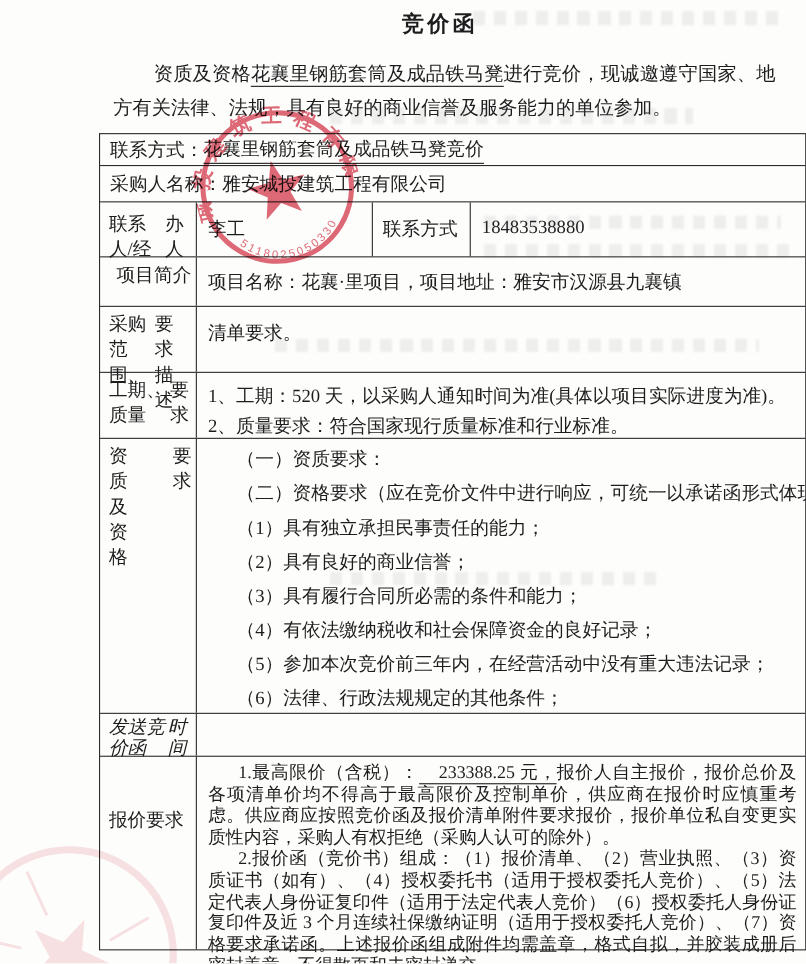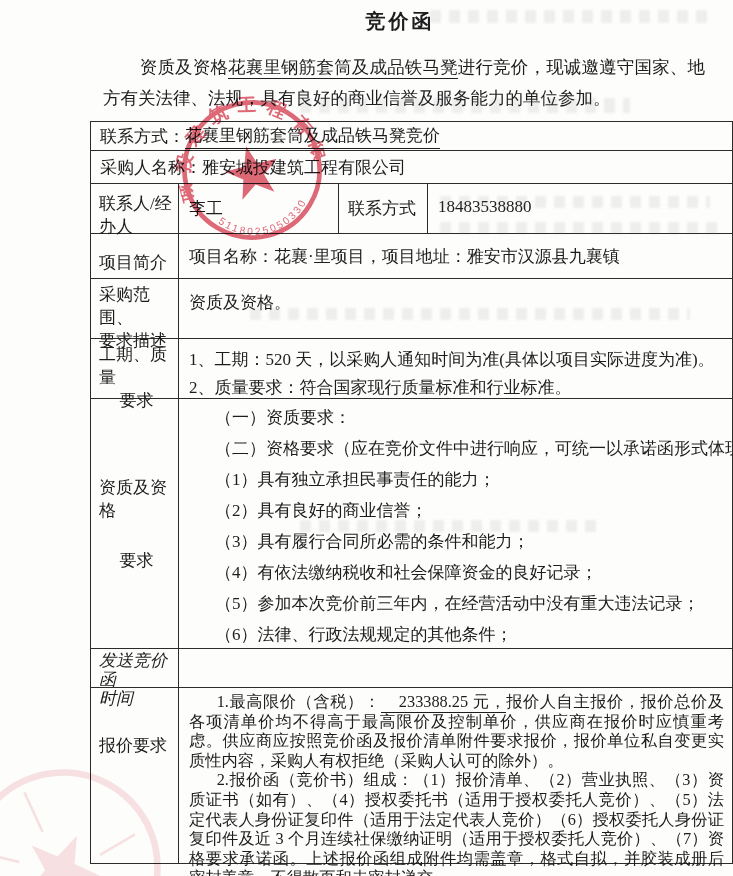--- a/index.html
+++ b/index.html
@@ -24,21 +24,21 @@
   .u{border-bottom:1.2px solid #1d1d1d;padding-bottom:1px;}
   
   .tbl{
     position:absolute;left:90px;top:121px;width:641px;
     border:1.5px solid #2b2b2b;background:transparent;
   }
   .row{display:flex;box-sizing:border-box;border-bottom:1px solid #2b2b2b;font-size:17px;}
   .row:last-child{border-bottom:none;}
   .cell{box-sizing:border-box;}
   .lbl{width:88px;flex:0 0 88px;border-right:1px solid #2b2b2b;padding:4px 4px 4px 8px;
-       display:flex;flex-direction:column;}
+       display:flex;flex-direction:row;}
   .val{flex:1;padding:4px 8px 4px 10px;}
   .r1{height:29px}.r2{height:33px}.r3{height:50px}.r4{height:45px}
   .r5{height:60px}.r6{height:60px}.r7{height:250px}.r8{height:39px}.r9{height:175px}
   .r1 .full,.r2 .full{flex:1;display:flex;align-items:center;padding-left:9px;}
   .r3 .lbl{justify-content:space-between;padding-top:8px;padding-bottom:6px;}
   .r3 .c-name{flex:0 0 160px;width:160px;border-right:1px solid #2b2b2b;padding:13px 8px 0 10px;}
   .r3 .c-plabel{flex:0 0 89px;width:89px;border-right:1px solid #2b2b2b;padding:13px 4px 0 9px;}
   .r3 .c-phone{flex:1;padding:13px 8px 0 10px;}
   .r4 .lbl{justify-content:flex-end;}
   .r4 .val{display:flex;align-items:center;}
@@ -113,21 +113,21 @@
         <span>项目简介</span>
       </div>
       <div class="cell val">项目名称：花襄·里项目，项目地址：雅安市汉源县九襄镇</div>
     </div>
 
     <div class="row r5">
       <div class="cell lbl">
         <span>采购范围、</span>
         <span>要求描述</span>
       </div>
-      <div class="cell val">资质及资格。</div>
+      <div class="cell val">清单要求。</div>
     </div>
 
     <div class="row r6">
       <div class="cell lbl">
         <span>工期、质量</span>
         <span class="l2">要求</span>
       </div>
       <div class="cell val">
         <div>1、工期：520 天，以采购人通知时间为准(具体以项目实际进度为准)。</div>
         <div>2、质量要求：符合国家现行质量标准和行业标准。</div>

